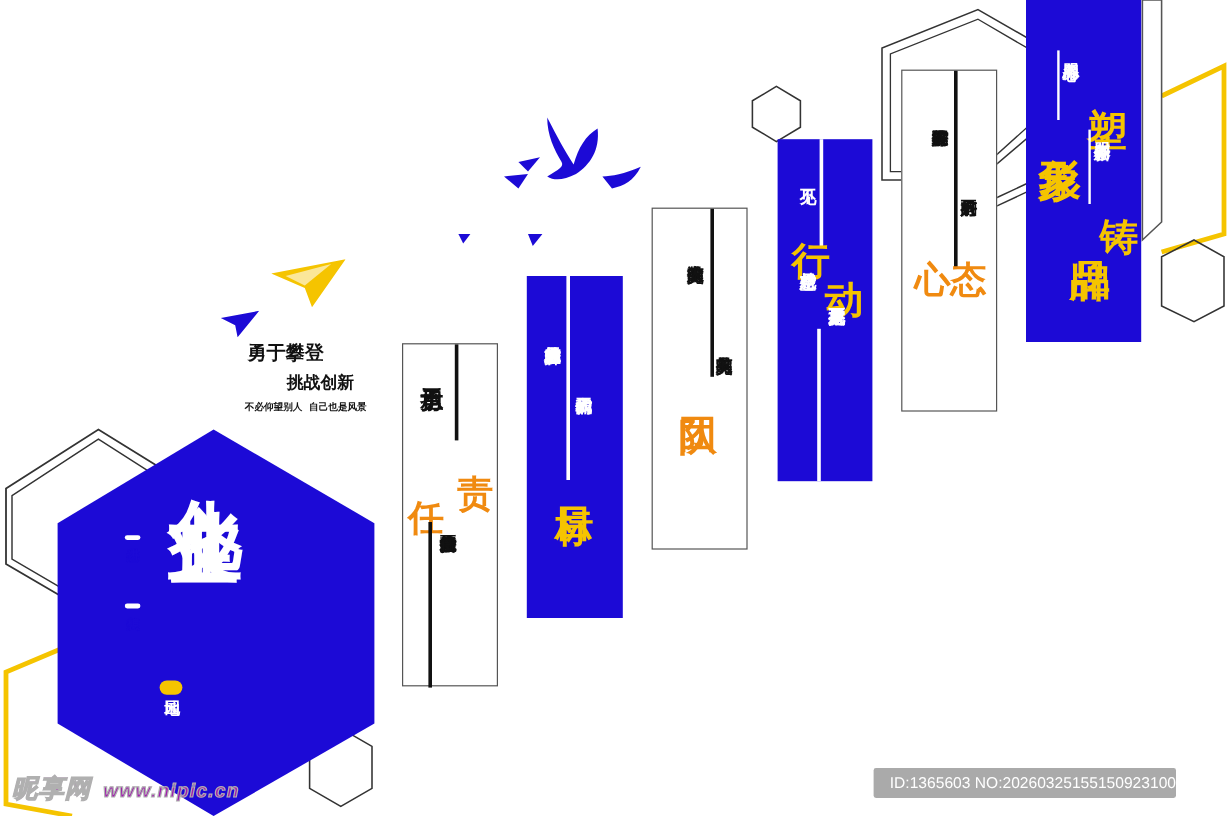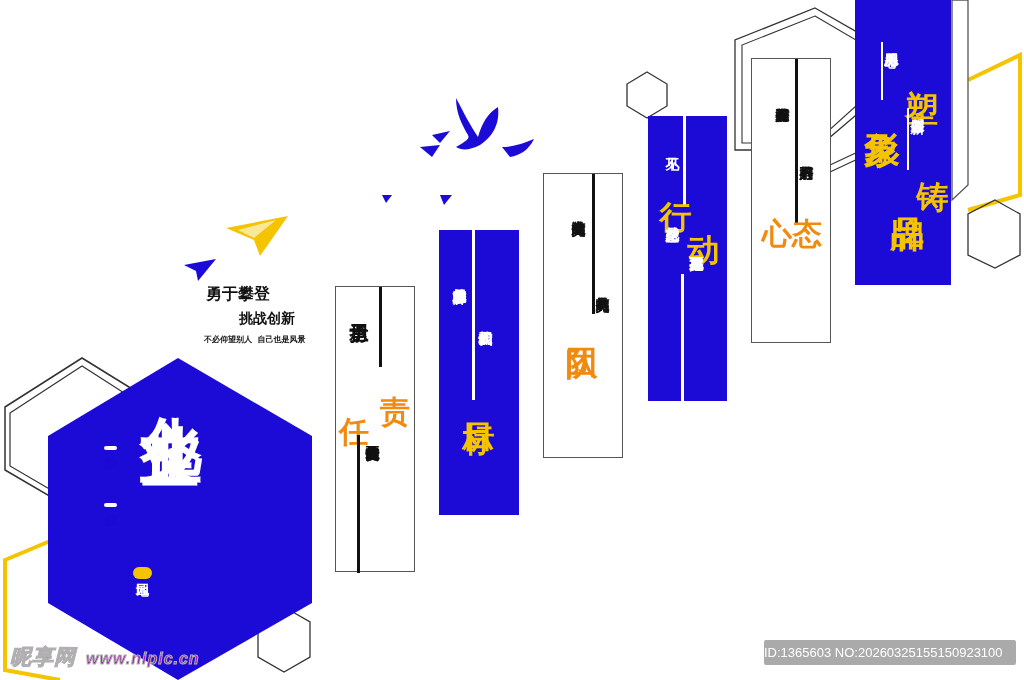--- a/index.html
+++ b/index.html
@@ -5,21 +5,21 @@
   html,body{margin:0;padding:0;}
   body{width:1024px;height:680px;position:relative;overflow:hidden;background:#ffffff;font-family:"DejaVu Sans","Liberation Sans",sans-serif;}
   .abs{position:absolute;}
   svg.deco{position:absolute;left:0;top:0;}
   .vt{writing-mode:vertical-rl;text-orientation:upright;font-weight:bold;line-height:1;letter-spacing:0;}
   .panel{position:absolute;box-sizing:border-box;padding-left:12px;}
   .panel.white{background:#fff;border:1.5px solid #555;}
   .panel.blue{background:#1c0ad6;}
   .vline{position:absolute;width:3px;}
   .big{font-family:"DejaVu Serif","Liberation Serif",serif;font-weight:bold;writing-mode:vertical-rl;text-orientation:upright;line-height:1;}
-  .idbox{position:absolute;left:764px;top:640px;width:252px;height:25px;background:#aaaaaa;border-radius:2px;color:#fff;font-size:13px;line-height:25px;text-align:left;font-family:"Liberation Sans",sans-serif;}
+  .idbox{position:absolute;left:728px;top:640px;width:252px;height:25px;background:#aaaaaa;border-radius:2px;color:#fff;font-size:13px;line-height:25px;text-align:right;font-family:"Liberation Sans",sans-serif;}
   .wm{position:absolute;left:10px;top:643px;font-size:21px;font-weight:bold;color:#a21caf;letter-spacing:1px;-webkit-text-stroke:1px #b0b0b0;font-family:"Liberation Sans",sans-serif;font-style:italic;}
   .wm small{font-size:16px;margin-left:10px;}
 </style>
 </head>
 <body>
 
 <svg class="deco" width="1024" height="680" viewBox="0 0 1024 680">
 
   <polygon points="5,407 82,358 150,400 150,470 82,515 5,470" fill="none" stroke="#333" stroke-width="1.5"></polygon>
   <polygon points="10,413 82,366 143,405 143,466 82,508 10,466" fill="none" stroke="#333" stroke-width="1.2"></polygon>

